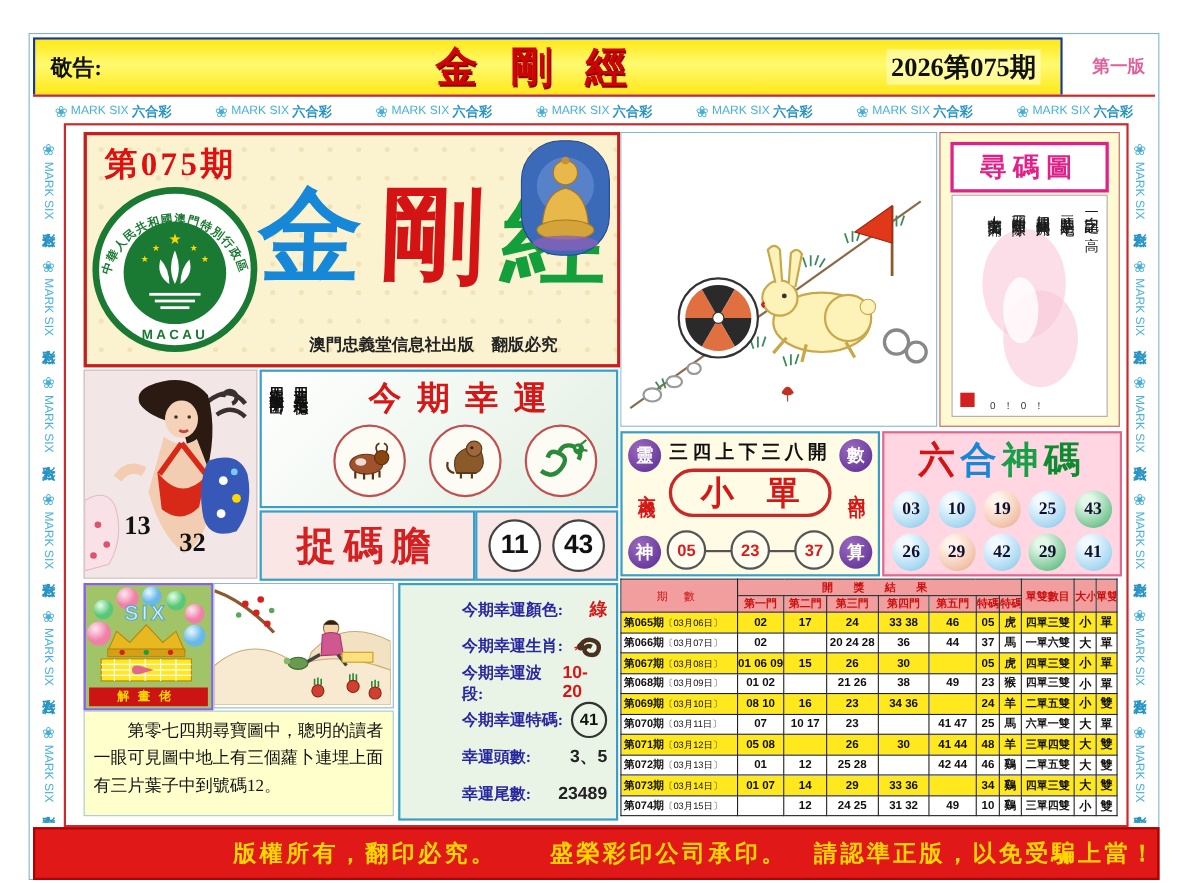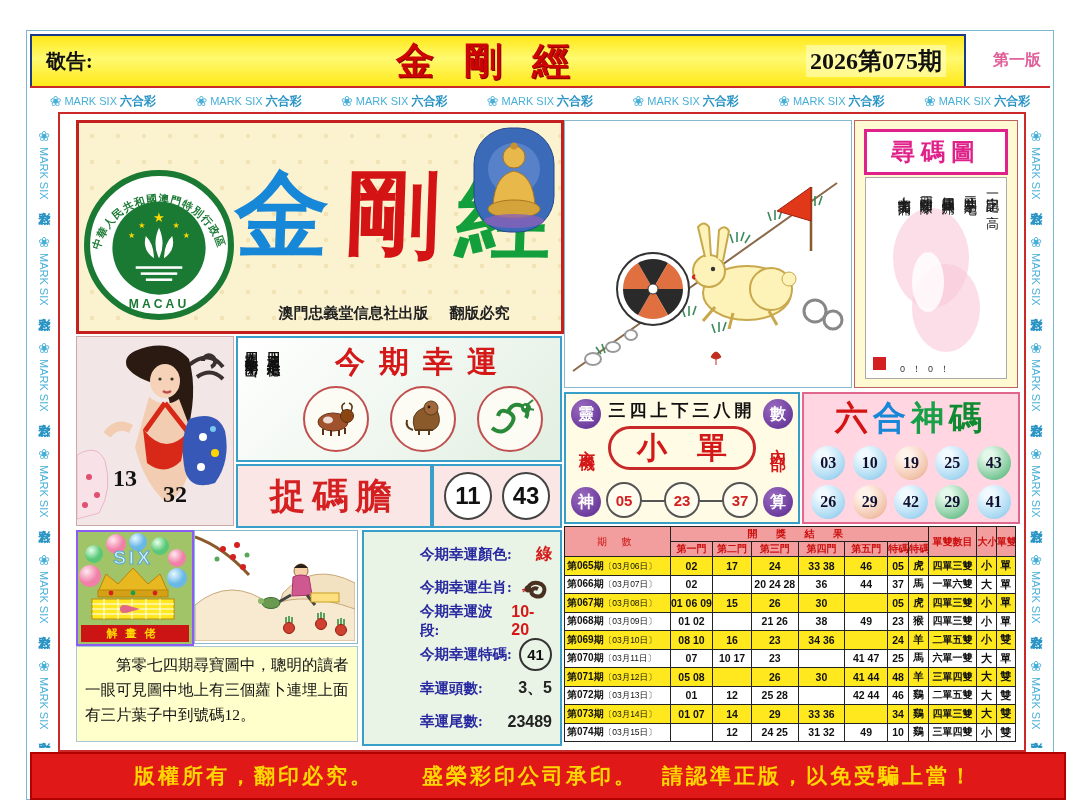--- a/index.html
+++ b/index.html
@@ -43,21 +43,21 @@
   
   .masthead{left:16px;top:6px;width:482px;height:208px;border:3px solid #c42020;
     background:#fbf2d0;
     background-image:radial-gradient(#f1e3b4 2px,transparent 2.6px);background-size:26px 26px;}
   .mh-issue{position:absolute;left:16px;top:6px;font-size:30px;font-weight:bold;color:#e01010;
     letter-spacing:3px;font-family:"Liberation Serif",serif;}
   .mh-title{position:absolute;left:156px;top:40px;width:316px;display:flex;
     justify-content:space-between;font-family:"DejaVu Serif",serif;font-weight:bold;
     font-size:94px;line-height:1.1;transform:skewX(-2deg);}
   .mh-pub{position:absolute;left:150px;bottom:8px;width:330px;text-align:center;
-    font-weight:bold;font-size:15px;color:#222;font-family:Liberation Mono, monospace;}
+    font-weight:bold;font-size:15px;color:#222;font-family:Liberation Serif, serif;}
   .mh-pub span{margin:0 6px;}
 
   
   .photo-box{left:16px;top:222px;width:156px;height:188px;border:1px solid #caa;overflow:hidden;}
   .photo-num{position:absolute;font-family:"Liberation Serif",serif;font-size:24px;
     font-weight:bold;color:#111;}
 
   
   .lucky-panel{left:176px;top:222px;width:322px;height:122px;border:2px solid #38a0c8;
     background:linear-gradient(135deg,#ffffff,#e2efe2);}
@@ -172,21 +172,21 @@
   td.c-issue{text-align:left;padding-left:2px;}
   .iss{font-weight:bold;font-size:10px;color:#111;}
   .dat{font-size:8.5px;color:#111;}
   td.c-num{font-weight:bold;font-size:10.5px;color:#111;}
   td.c-zod{font-weight:bold;font-size:10.5px;color:#111;}
   td.c-oe{font-weight:bold;font-size:10px;color:#111;}
   td.c-sz,td.c-pr{font-weight:bold;font-size:11px;color:#111;}
 
   
   .footer{left:30px;top:752px;width:1020px;height:44px;background:#e01818;
-    border:2px solid #b00000;display:flex;align-items:center;justify-content:center;padding-left:12px;}
+    border:2px solid #b00000;display:flex;align-items:center;justify-content:flex-end;}
   .footer span{color:#ffd700;font-size:21px;font-weight:bold;letter-spacing:3px;
     font-family:"Liberation Serif",serif;white-space:pre;}
 </style>
 </head>
 <body>
 
 <div class="abs page-frame"></div>
 
 <div class="abs header-bar">
   <span class="notice">敬告:</span>
@@ -293,20 +293,21 @@
     <span class="bu v">
       <span class="bicon">❀</span>
       <span class="brand">MARK SIX</span>
       <span class="lot">六合彩</span>
     </span>
   </div>
 
 <div class="abs content">
 
   <div class="abs masthead">
+    <div class="mh-issue">第075期</div>
     <svg class="abs" style="left:4px;top:46px" width="152" height="152" viewBox="0 0 150 150">
       <circle cx="75" cy="75" r="71" fill="#ffffff" stroke="#1a7a33" stroke-width="6"></circle>
       <defs>
           <path id="arcT" d="M 16 82 A 60 60 0 0 1 134 82"></path>
         </defs>
       <text font-size="10.5" fill="#1a7a33" font-weight="bold" letter-spacing="1">
         <textPath href="#arcT" startOffset="2"> 中華人民共和國澳門特別行政區</textPath>
       </text>
       <circle cx="75" cy="78" r="46" fill="#1a7a33"></circle>
       <text x="75" y="52" text-anchor="middle" font-size="13" fill="#ffd700">★</text>

